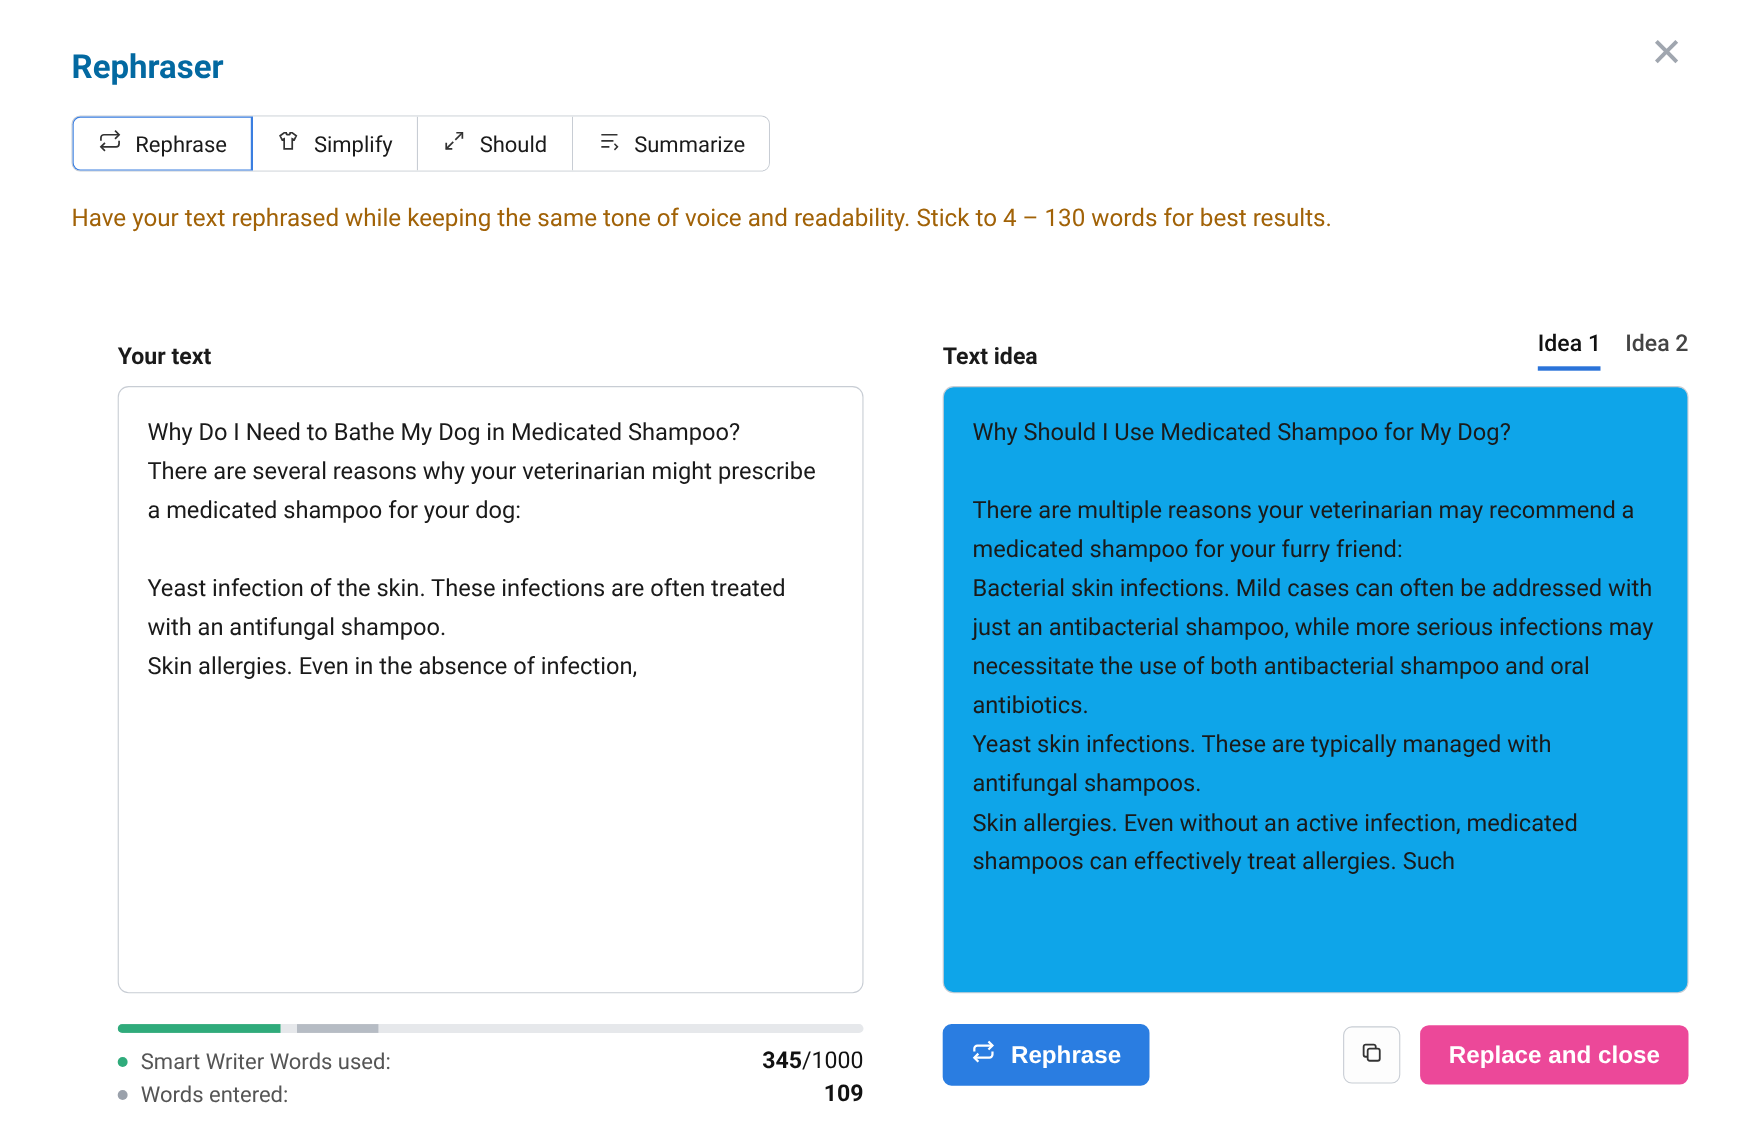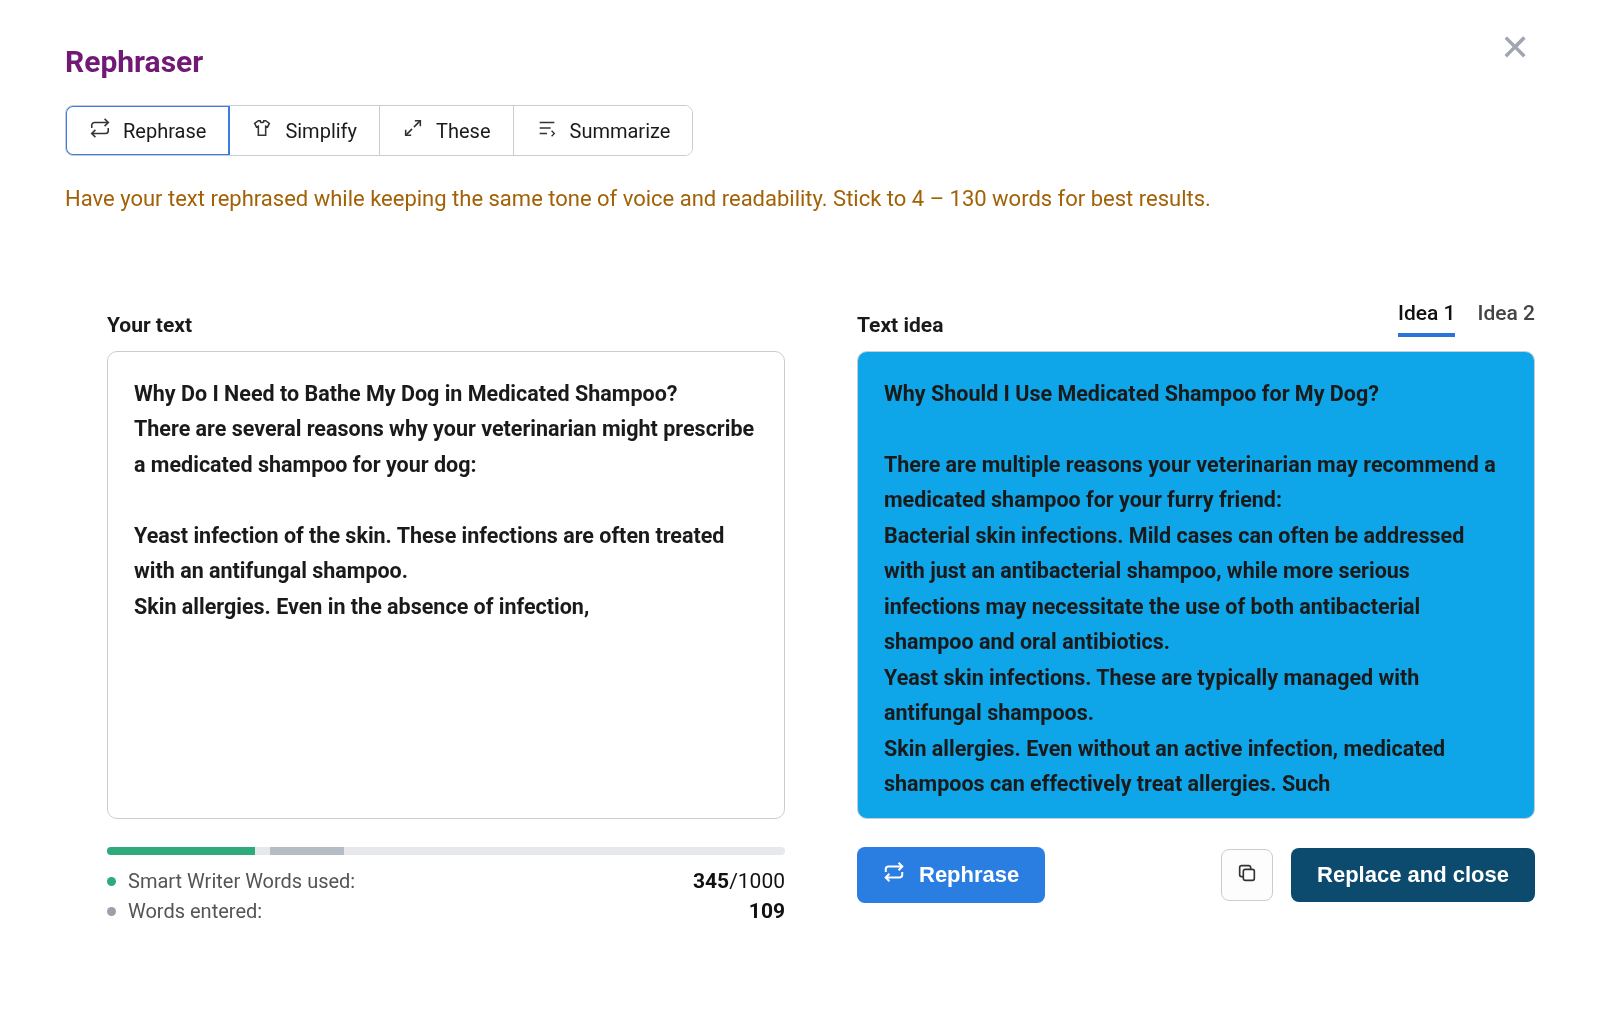--- a/index.html
+++ b/index.html
@@ -24,21 +24,21 @@
     color: #a0a6af;
     font-size: 36px;
     line-height: 36px;
     text-align: center;
     cursor: pointer;
   }
   .title {
     font-size: 30px;
     font-weight: 700;
     margin-bottom: 26px;
-    color: #701a75;
+    color: #0369a1;
   }
   .mode-tabs {
     display: inline-flex;
     border: 1px solid #c8cdd4;
     border-radius: 8px;
     overflow: hidden;
     margin-bottom: 30px;
   }
   .mode-tab {
     display: flex;
@@ -94,23 +94,22 @@
     color: #111;
     border-bottom: 4px solid #2a73d9;
   }
   .text-box {
     border: 1px solid #c8cdd4;
     border-radius: 10px;
     padding: 24px 26px;
     font-size: 21.5px;
     line-height: 1.65;
     color: #1a1a1a;
-    height: 468px;
+    height: 552px;
     overflow: hidden;
-    font-weight: bold;
   }
   .text-box.idea { background: #0ea5e9; }
   .progress-row {
     margin-top: 28px;
   }
   .progress-bar {
     height: 8px;
     background: #e6e8eb;
     border-radius: 4px;
     position: relative;
@@ -152,21 +151,21 @@
     gap: 14px;
     padding: 14px 26px;
     font-size: 22px;
     font-weight: 600;
     border-radius: 8px;
     border: none;
     cursor: pointer;
   }
   .btn-blue { background: #2a7de1; color: #fff; }
   .btn-blue svg { stroke: #fff; }
-  .btn-green { background: #0c4a6e; color: #fff; align-items: flex-end; }
+  .btn-green { background: #ec4899; color: #fff; align-items: flex-end; }
   .btn-icon {
     width: 52px; height: 52px;
     border: 1px solid #c8cdd4;
     border-radius: 8px;
     background: #fdfdfd;
     display: flex; align-items: center; justify-content: center;
     cursor: pointer;
   }
   .btn-icon svg { width: 22px; height: 22px; stroke: #333; fill: none; stroke-width: 1.8; }
   .actions-right { display: flex; gap: 18px; align-items: center; }
@@ -202,21 +201,21 @@
     </div>
     <div class="mode-tab">
       <span>
         <svg viewBox="0 0 24 24">
             <polyline points="14 4 20 4 20 10"></polyline>
             <line x1="20" y1="4" x2="13" y2="11"></line>
             <polyline points="10 20 4 20 4 14"></polyline>
             <line x1="4" y1="20" x2="11" y2="13"></line>
           </svg>
       </span>
-      <span>These</span>
+      <span>Should</span>
     </div>
     <div class="mode-tab">
       <span>
         <svg viewBox="0 0 24 24">
             <line x1="4" y1="6" x2="20" y2="6"></line>
             <line x1="4" y1="12" x2="16" y2="12"></line>
             <line x1="4" y1="18" x2="12" y2="18"></line>
             <polyline points="17 15 20 18 17 21" stroke-width="1.5"></polyline>
           </svg>
       </span>

